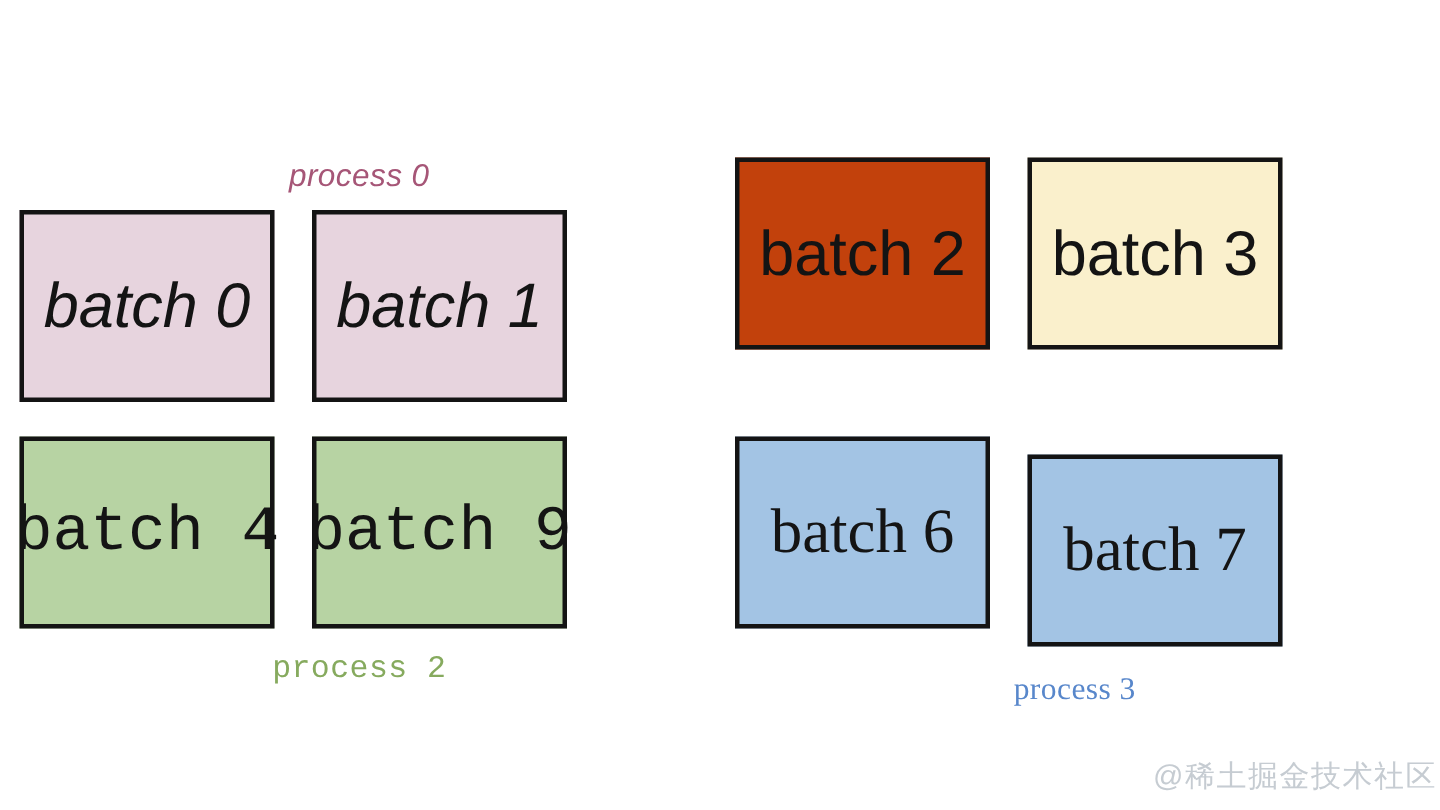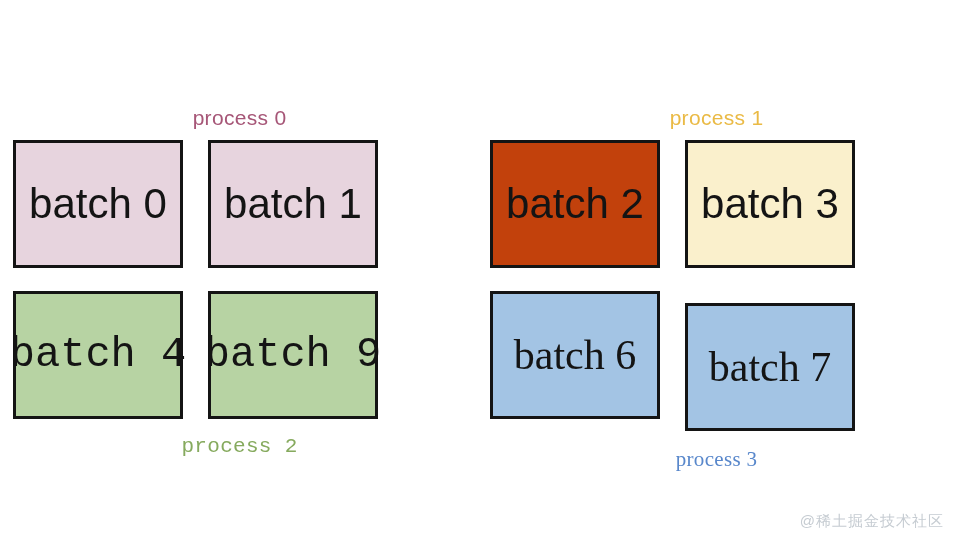--- a/index.html
+++ b/index.html
@@ -14,21 +14,21 @@
     position: relative;
     width: 960px; height: 540px;
     background: #ffffff;
   }
   .process-group {
     position: absolute;
     width: 453px;
     display: flex;
     flex-direction: column;
   }
-  .process-group.top    { top: 105px; left: 13px; }
+  .process-group.top    { top: 105px; left: 13px; font-style: italic; }
   .process-group.top2   { top: 105px; left: 490px; }
   .process-group.bottom { top: 291px; left: 13px; font-family: Liberation Mono, monospace; }
   .process-group.bottom2{ top: 291px; left: 490px; font-family: Liberation Serif, serif; }
 
   .process-label {
     text-align: center;
     font-size: 21px;
     line-height: 26px;
     letter-spacing: 0.3px;
   }
@@ -47,41 +47,40 @@
     border: 3px solid #141414;
     display: flex;
     align-items: center;
     justify-content: center;
     font-size: 42px;
     color: #141414;
     white-space: nowrap;
   }
   .watermark {
     position: absolute;
-    right: 16px;
+    right: 2px;
     bottom: 9px;
-    font-size: 15px;
+    font-size: 20px;
     letter-spacing: 1px;
   }
 </style>
 </head>
 <body>
 
 <div class="canvas">
 
   <div class="process-group top">
     <div class="process-label" style="color: rgb(166, 86, 119);">process 0</div>
     <div class="box-row">
       <div class="batch-box" style="background-color: rgb(231, 212, 222);">batch 0</div>
       <div class="batch-box" style="background-color: rgb(231, 212, 222);">batch 1</div>
     </div>
   </div>
 
   <div class="process-group top2">
-    <div class="process-label" style="color: rgb(234, 186, 69);">process 1</div>
     <div class="box-row">
       <div class="batch-box" style="background-color: #c2410c;">batch 2</div>
       <div class="batch-box" style="background-color: rgb(250, 240, 204);">batch 3</div>
     </div>
   </div>
 
   <div class="process-group bottom">
     <div class="box-row">
       <div class="batch-box" style="background-color: rgb(183, 211, 163);">batch 4</div>
       <div class="batch-box" style="background-color: rgb(183, 211, 163);">batch 9</div>

